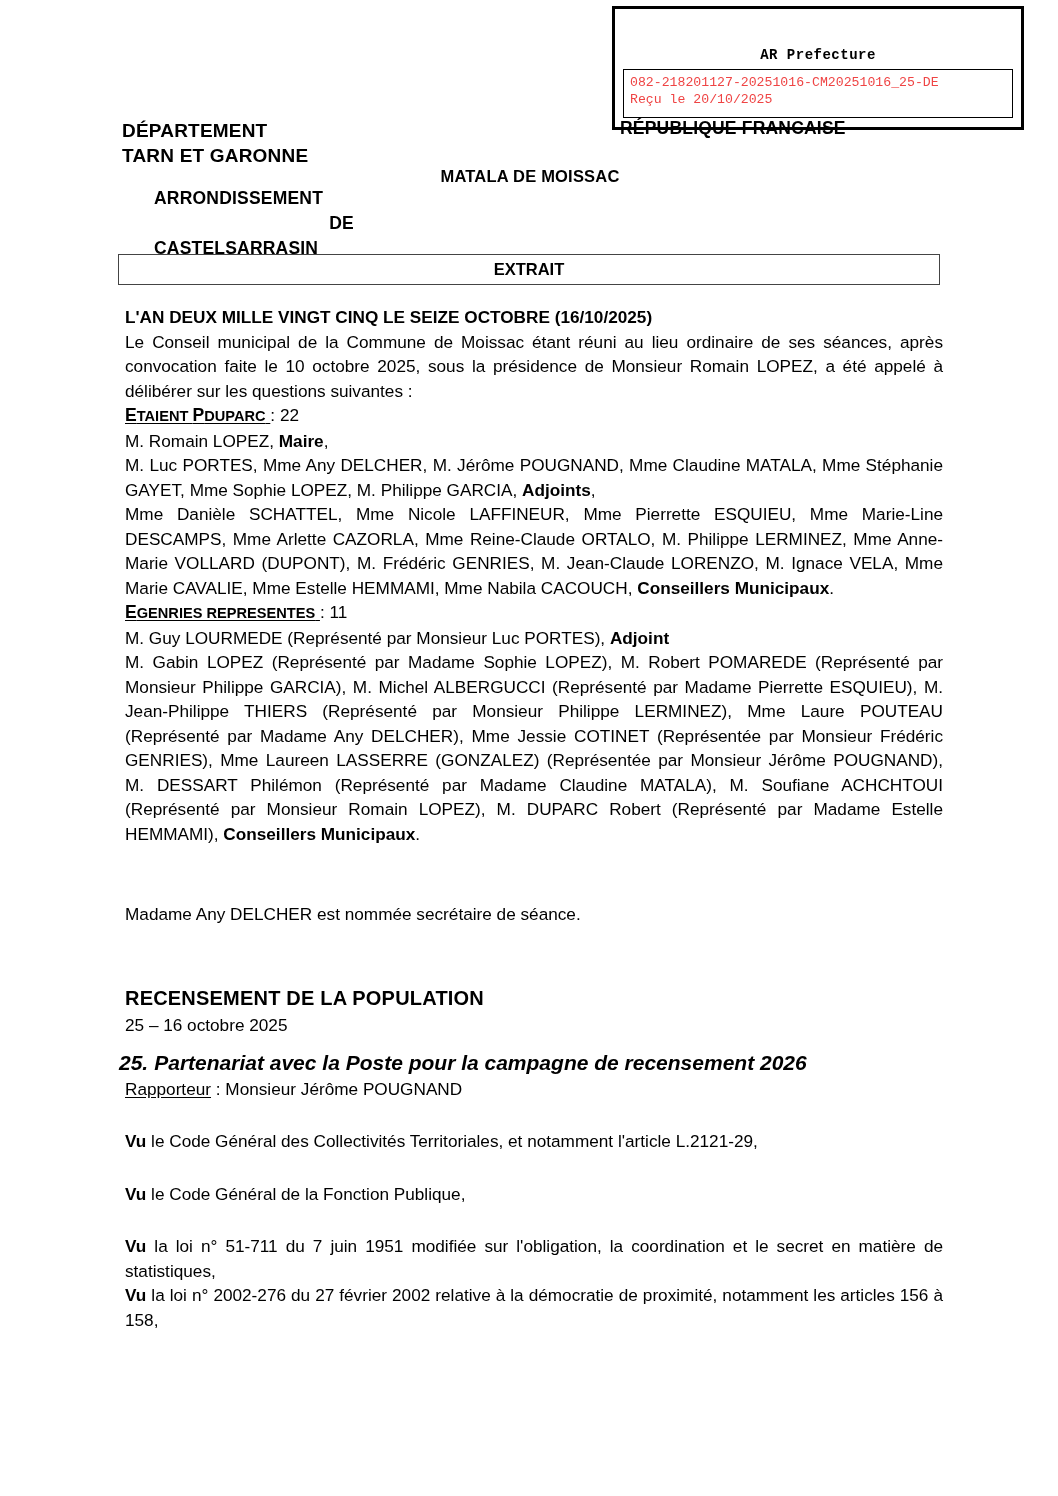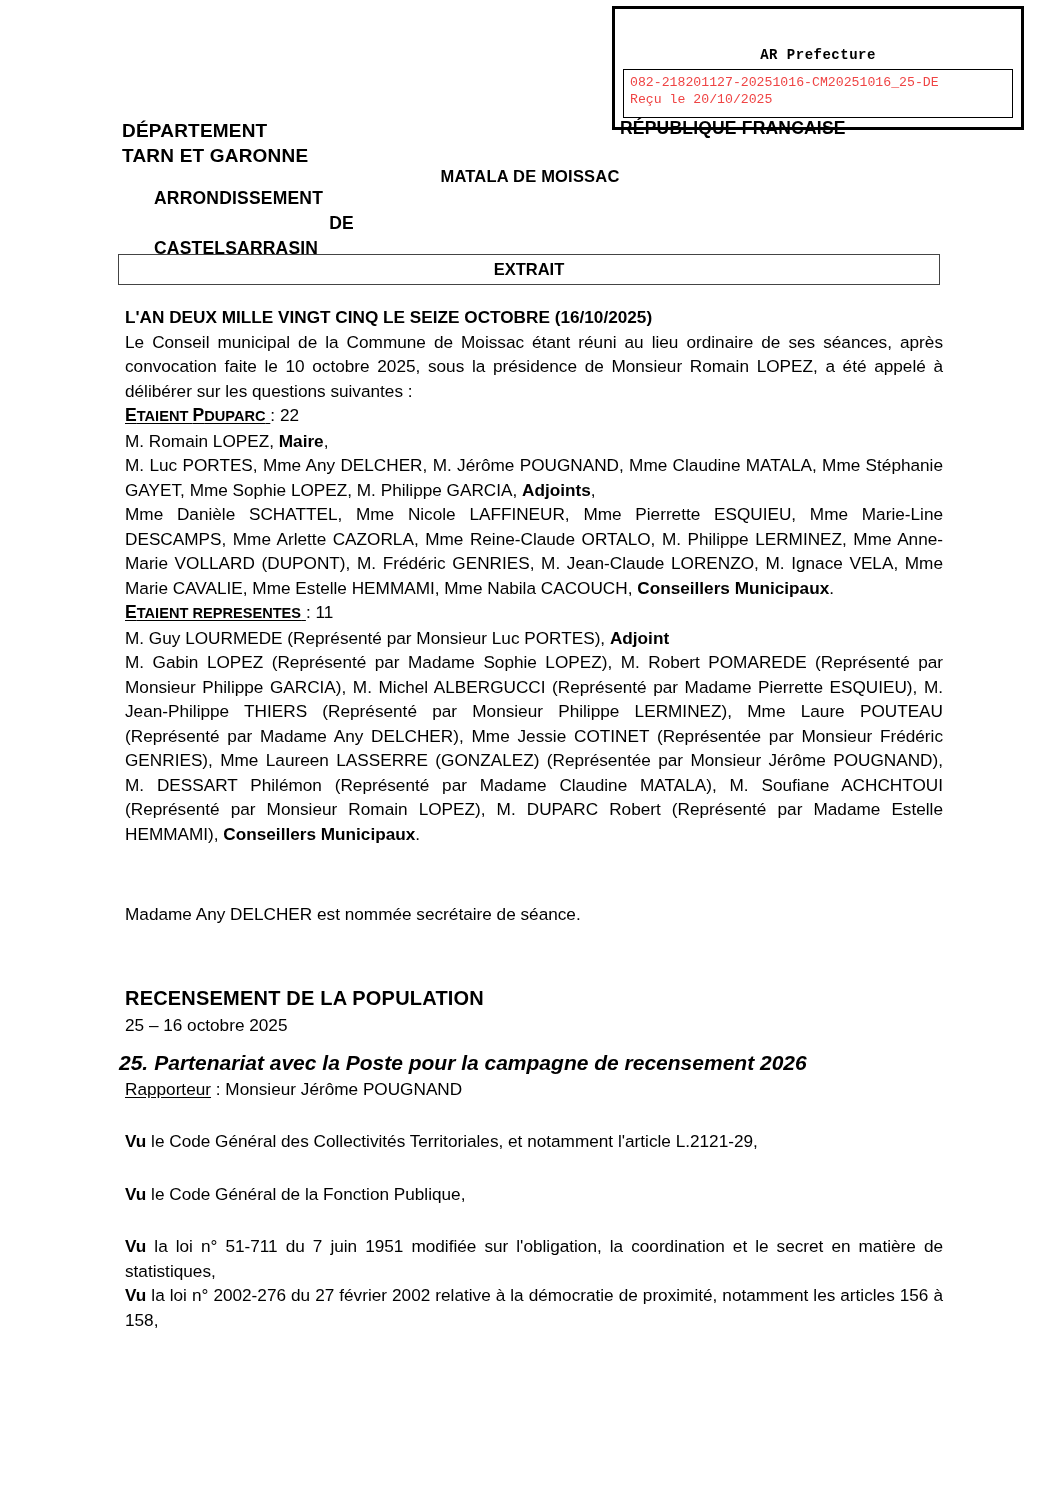--- a/index.html
+++ b/index.html
@@ -211,21 +211,21 @@
     </p>
 
     <p><span>M. Romain LOPEZ, </span><span class="b">Maire</span><span>,</span></p>
 
     <p class="j"><span>M. Luc PORTES, Mme Any DELCHER, M. Jérôme POUGNAND, Mme Claudine MATALA, Mme Stéphanie GAYET, Mme Sophie LOPEZ, M. Philippe GARCIA, </span><span class="b">Adjoints</span><span>,</span></p>
 
     <p class="j"><span>Mme Danièle SCHATTEL, Mme Nicole LAFFINEUR, Mme Pierrette ESQUIEU, Mme Marie-Line DESCAMPS, Mme Arlette CAZORLA, Mme Reine-Claude ORTALO, M. Philippe LERMINEZ, Mme Anne-Marie VOLLARD (DUPONT), M. Frédéric GENRIES, M. Jean-Claude LORENZO, M. Ignace VELA, Mme Marie CAVALIE, Mme Estelle HEMMAMI, Mme Nabila CACOUCH, </span><span class="b">Conseillers Municipaux</span><span>.</span></p>
 
     <p>
       <span class="smallcaps">
-        <span class="cap">E</span><span class="sc">TAIENT REPRESENTES</span>
+        <span class="cap">E</span><span class="sc">GENRIES REPRESENTES</span>
       </span><span> : </span><span>11</span>
     </p>
 
     <p><span>M. Guy LOURMEDE (Représenté par Monsieur Luc PORTES), </span><span class="b">Adjoint</span></p>
 
     <p class="j"><span>M. Gabin LOPEZ (Représenté par Madame Sophie LOPEZ), M. Robert POMAREDE (Représenté par Monsieur Philippe GARCIA), M. Michel ALBERGUCCI (Représenté par Madame Pierrette ESQUIEU), M. Jean-Philippe THIERS (Représenté par Monsieur Philippe LERMINEZ), Mme Laure POUTEAU (Représenté par Madame Any DELCHER), Mme Jessie COTINET (Représentée par Monsieur Frédéric GENRIES), Mme Laureen LASSERRE (GONZALEZ) (Représentée par Monsieur Jérôme POUGNAND), M. DESSART Philémon (Représenté par Madame Claudine MATALA), M. Soufiane ACHCHTOUI (Représenté par Monsieur Romain LOPEZ), M. DUPARC Robert (Représenté par Madame Estelle HEMMAMI), </span><span class="b">Conseillers Municipaux</span><span>.</span></p>
 
     <div class="spacer-lg"></div>
 
     <p>Madame Any DELCHER est nommée secrétaire de séance.</p>

